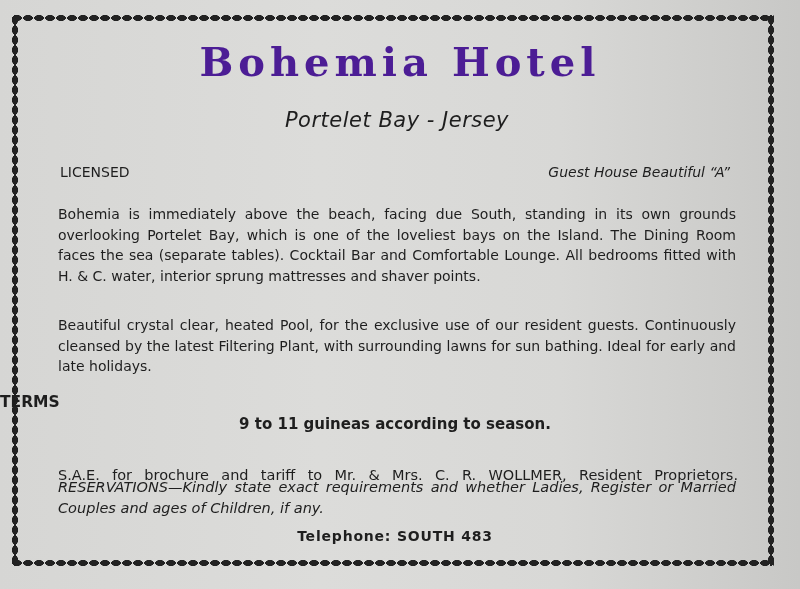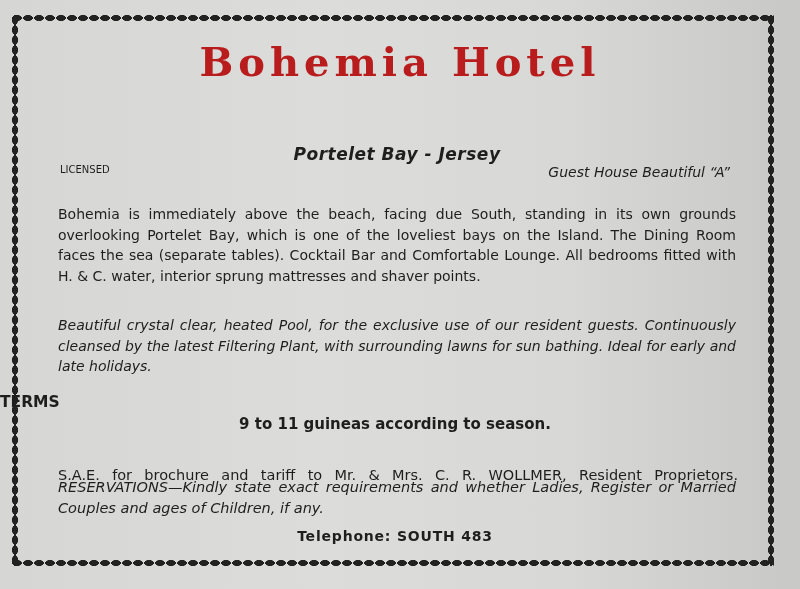--- a/index.html
+++ b/index.html
@@ -40,48 +40,47 @@
     .border-right { right: 0; }
 
     .title {
       position: absolute;
       top: 38px; left: 0; width: 800px;
       text-align: center;
       font-family: "DejaVu Serif", serif;
       font-weight: bold;
       font-size: 40px;
       letter-spacing: 5px;
-      color: #b91c1c;
+      color: #4c1d95;
     }
     .subtitle {
       position: absolute;
       top: 108px; left: 0; width: 794px;
       text-align: center;
       font-family: "DejaVu Sans", sans-serif;
-      font-weight: bold; font-style: italic;
-      font-size: 17px;
+      font-weight: normal; font-style: italic;
+      font-size: 21px;
       letter-spacing: 0.5px;
-      margin-top: 36px;
     }
     .licensed {
       position: absolute; top: 164px; left: 60px;
-      font-size: 10px;
+      font-size: 14px;
     }
     .register {
       position: absolute; top: 164px; right: 70px;
       font-size: 14px; font-style: italic;
     }
     .para {
       position: absolute; left: 58px; width: 678px;
       font-size: 14px; line-height: 20.5px;
       text-align: justify;
       text-align-last: left;
     }
     .p1 { top: 204px; }
-    .p2 { top: 315px; font-style: italic; }
+    .p2 { top: 315px; }
     .terms-h {
       position: absolute; top: 393px; left: 0; width: 790px;
       font-weight: bold; font-size: 15.5px;
     }
     .terms-v {
       position: absolute; top: 415px; left: 0; width: 790px;
       text-align: center; font-weight: bold; font-size: 15px;
     }
     .sae {
       position: absolute; top: 467px; left: 58px; width: 680px;

